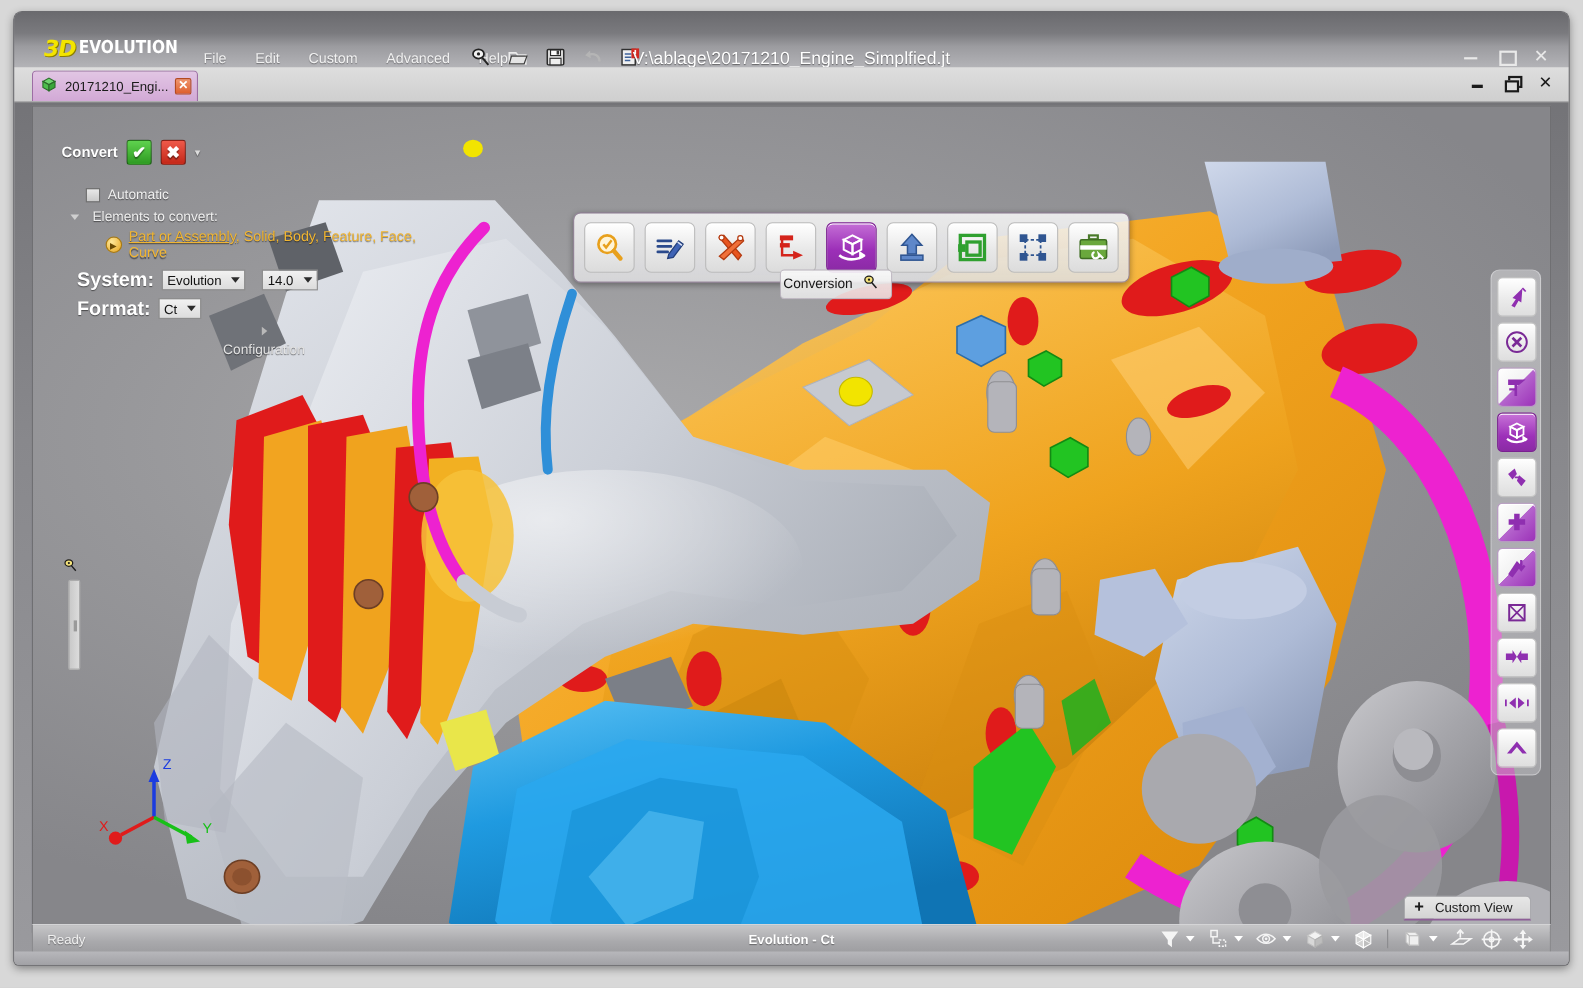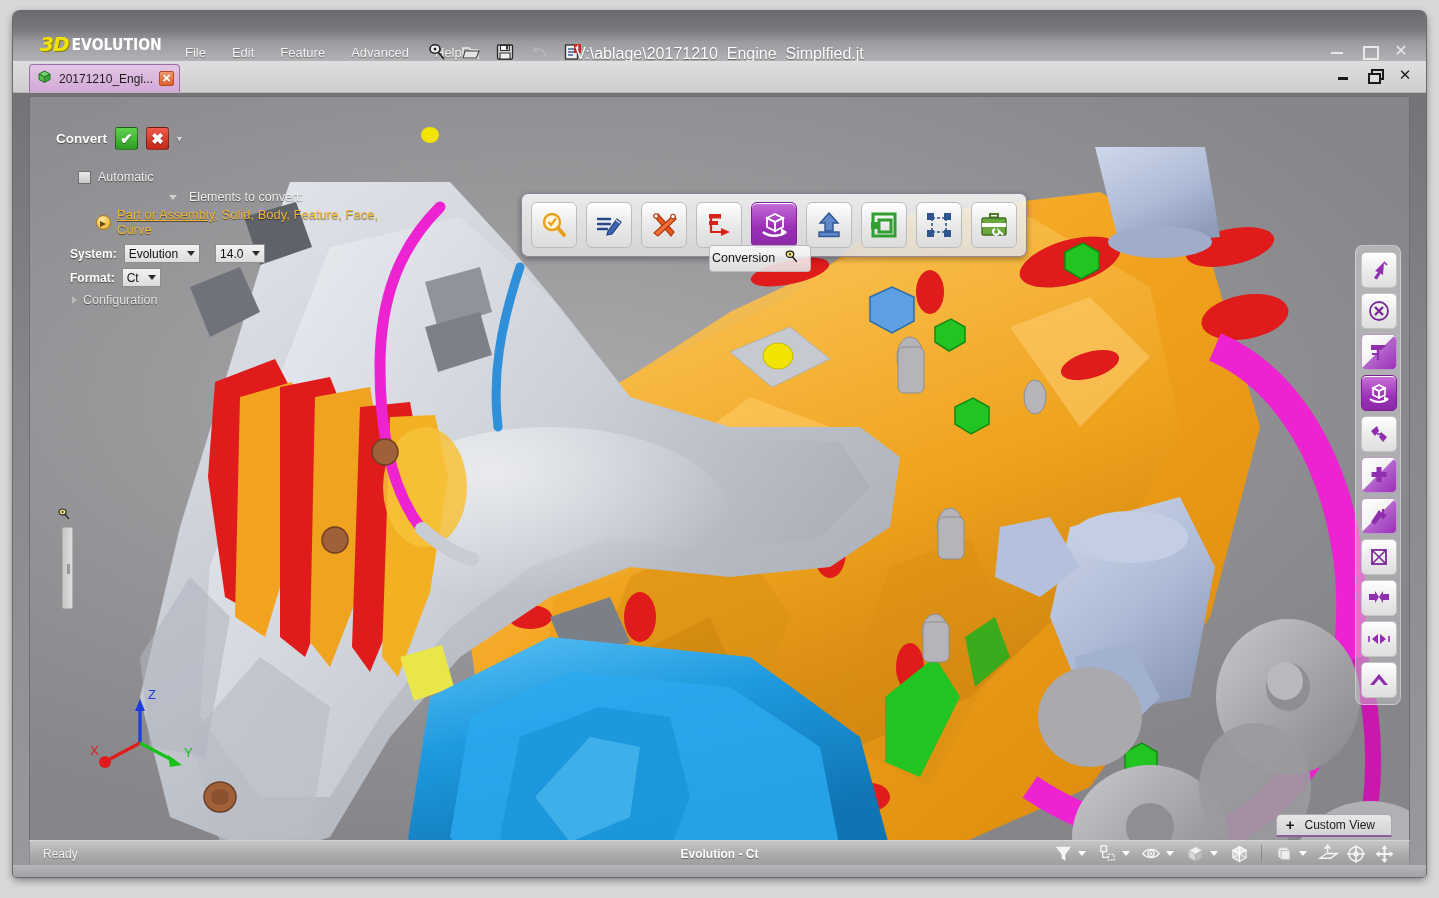--- a/index.html
+++ b/index.html
@@ -113,47 +113,47 @@
     text-shadow:0 1px 1px rgba(0,0,0,.4);
   }
   .cp-ok{ background:linear-gradient(#5fd34e,#2e9a22); }
   .cp-cancel{ background:linear-gradient(#ef5a4a,#c32718); }
   .cp-caret{ color:#dcdcdc; font-size:10px; cursor:pointer; }
   #cp-auto{ gap:7px; margin:0 0 6px 22px; }
   .cp-check{
     width:13px; height:13px; background:linear-gradient(#e9e9e9,#c9c9c9);
     border:1px solid #707070; cursor:pointer;
   }
-  #cp-elements{ gap:12px; margin-left:8px; margin-bottom:3px;justify-content:center;}
+  #cp-elements{ gap:12px; margin-left:8px; margin-bottom:3px;}
   .tri{ width:0;height:0; border-style:solid; cursor:pointer;}
   .tri-open{ border-width:5px 4px 0 4px; border-color:#cfcfcf transparent transparent transparent;}
   .tri-closed{ border-width:4px 0 4px 5px; border-color:transparent transparent transparent #b9b9b9;}
   #cp-parts{ gap:6px; margin-left:40px; margin-bottom:7px;}
   .arrow-badge{
     width:15px;height:15px;border-radius:50%;
     background:radial-gradient(circle at 35% 30%,#ffe89a,#e8a51c);
     border:1px solid #a97a12; position:relative; flex:none;
   }
   .arrow-badge::after{
     content:""; position:absolute; left:3px; top:5px;
     border-style:solid; border-width:3px 0 3px 6px;
     border-color:transparent transparent transparent #6b4b05;
   }
   #cp-parts-text{ color:#f2b632; font-size:13px; }
   #cp-parts-text u{ text-decoration:underline; }
   .cp-field-row{ gap:7px; margin-left:14px; margin-bottom:5px; }
-  .cp-label{ font-weight:bold; color:#fff; font-size:12px; }
+  .cp-label{ font-weight:bold; color:#fff; font-size:18px; }
   .cp-select{
     background:linear-gradient(#f2f2f2,#dcdcdc); border:1px solid #8d8d8d;
     color:#111; text-shadow:none; font-size:12px; padding:1px 4px;
     display:flex; align-items:center; gap:9px; cursor:pointer; height:19px;
   }
   .sel-caret{ width:0;height:0;border-style:solid;border-width:5px 4px 0 4px;
     border-color:#2b2b2b transparent transparent transparent;}
-  #cp-config{ gap:6px; margin-left:16px; margin-top:6px; }
+  #cp-config{ gap:6px; margin-left:16px; margin-top:6px;flex-direction:column; }
   #cp-config-label{ color:#e3e3e3; }
 
   
   #conv-toolbar{
     position:absolute; left:491px; top:96px; z-index:45;
     padding:8px 9px; border-radius:7px;
     background:linear-gradient(rgba(246,246,246,.88),rgba(222,222,224,.86));
     border:1px solid rgba(120,100,125,.75);
     box-shadow:0 2px 6px rgba(0,0,0,.35);
     display:flex; gap:9px;
@@ -256,21 +256,21 @@
   <div id="titlebar">
 
     <div id="logo">
       <span class="logo-3d">3D</span>
       <span class="logo-evo">EVOLUTION</span>
     </div>
 
     <div id="menubar">
       <div class="menu-item">File</div>
       <div class="menu-item">Edit</div>
-      <div class="menu-item">Feature</div>
+      <div class="menu-item">Custom</div>
       <div class="menu-item">Advanced</div>
       <div class="menu-item">Help</div>
     </div>
 
     <div id="quickbar">
       <div class="qbtn">
         <svg width="20" height="20" viewBox="0 0 20 20">
           <ellipse cx="8" cy="7" rx="5" ry="4.2" fill="#f7f7f7" stroke="#1c1c1c" stroke-width="1.6"></ellipse>
           <circle cx="8" cy="7" r="1.5" fill="#1c1c1c"></circle>
           <path d="M11 10 L17 17" stroke="#1c1c1c" stroke-width="1.8" fill="none"></path>

